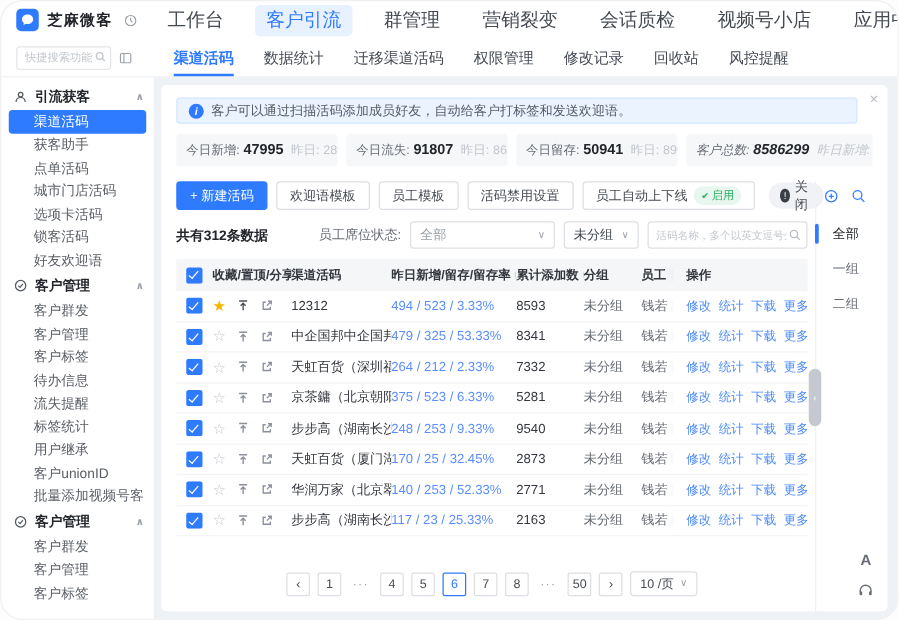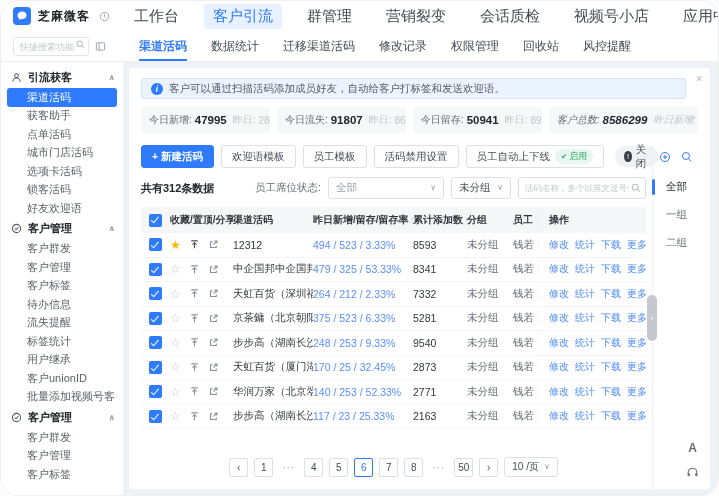--- a/index.html
+++ b/index.html
@@ -60,21 +60,21 @@
   .stat-card:last-child{flex:1.18;font-style:italic;}
   .st-value{font-size:11.5px;font-weight:bold;color:#23262b;margin:0 6px 0 3px;}
   .st-sub{color:#c2c6cc;}
   .st-subv{color:#c2c6cc;margin-left:3px;}
 
   .lower{display:flex;flex:1;margin-top:12px;min-height:0;}
   .left{flex:1;display:flex;flex-direction:column;min-width:0;}
 
   .toolbar{display:flex;gap:7px;align-items:center;flex-shrink:0;}
   .btn{height:23px;padding:0 10px;font-size:10.5px;border:1px solid #dcdfe3;border-radius:3px;background:#fff;color:#454a52;display:flex;align-items:center;gap:5px;cursor:pointer;white-space:nowrap;}
-  .btn.primary{background:#2e7bff;border-color:#2e7bff;color:#fff;font-weight:bold;}
+  .btn.primary{background:#2e7bff;border-color:#2e7bff;color:#fff;}
   .enabled-badge{display:flex;align-items:center;gap:2px;background:#e7f7ef;color:#27ae60;border-radius:9px;padding:1px 6px;font-size:9px;}
   .chk{font-size:7.5px;}
   .close-pill{height:21px;background:#f1f2f5;border-radius:11px;display:flex;align-items:center;gap:4px;padding:0 9px;font-size:10.5px;color:#454a52;cursor:pointer;margin-left:4px;}
   .bang{width:11px;height:11px;border-radius:50%;background:#3a3f46;color:#fff;font-size:8px;display:flex;align-items:center;justify-content:center;}
 
   .filter-row{display:flex;align-items:center;margin-top:9px;gap:7px;flex-shrink:0;}
   .total{font-weight:bold;font-size:11px;color:#23262b;margin-right:auto;white-space:nowrap;}
   .seat-label{font-size:10.5px;color:#676c74;white-space:nowrap;}
   .select{height:22px;border:1px solid #dcdfe3;border-radius:3px;display:flex;align-items:center;justify-content:space-between;gap:5px;padding:0 7px;font-size:10.5px;color:#454a52;min-width:60px;cursor:pointer;background:#fff;white-space:nowrap;}
   .select.wide{width:116px;}
@@ -194,24 +194,24 @@
     <div class="tab active">
           <span>渠道活码</span>
         </div>
         <div class="tab">
           <span>数据统计</span>
         </div>
         <div class="tab">
           <span>迁移渠道活码</span>
         </div>
         <div class="tab">
+          <span>权限管理</span>
+        </div>
+        <div class="tab">
           <span>修改记录</span>
-        </div>
-        <div class="tab">
-          <span>权限管理</span>
         </div>
         <div class="tab">
           <span>回收站</span>
         </div>
         <div class="tab">
           <span>风控提醒</span>
         </div>
       </div>
   </div>
 

